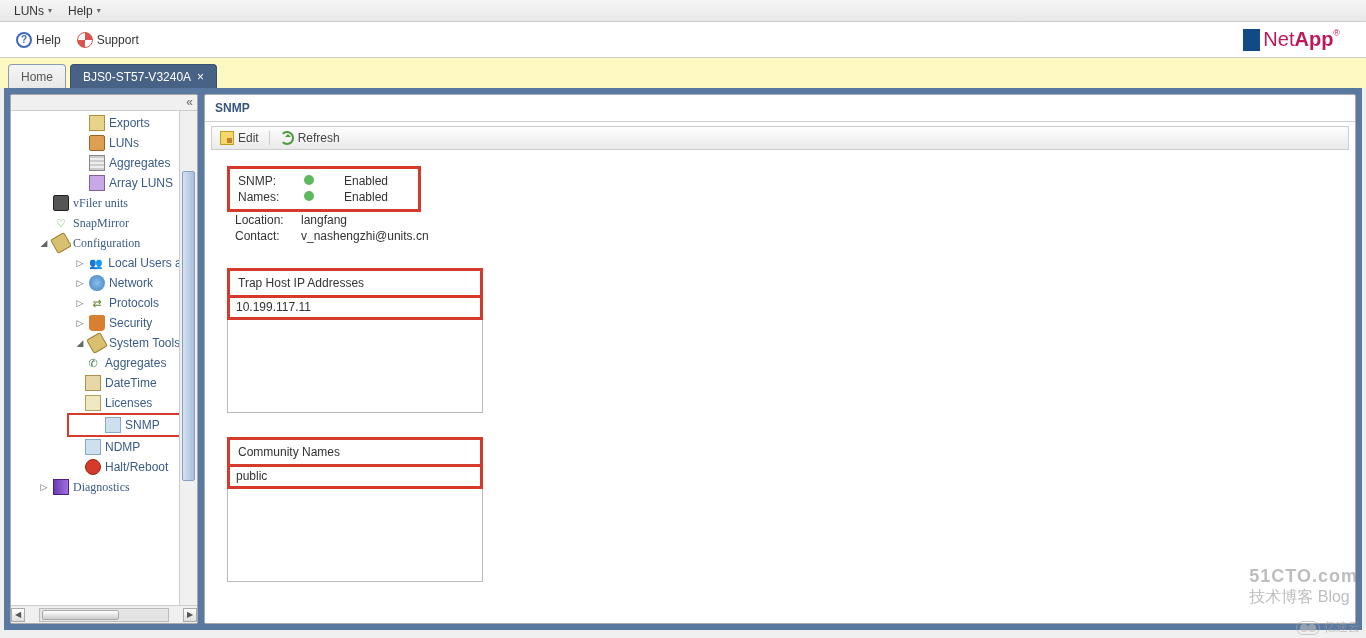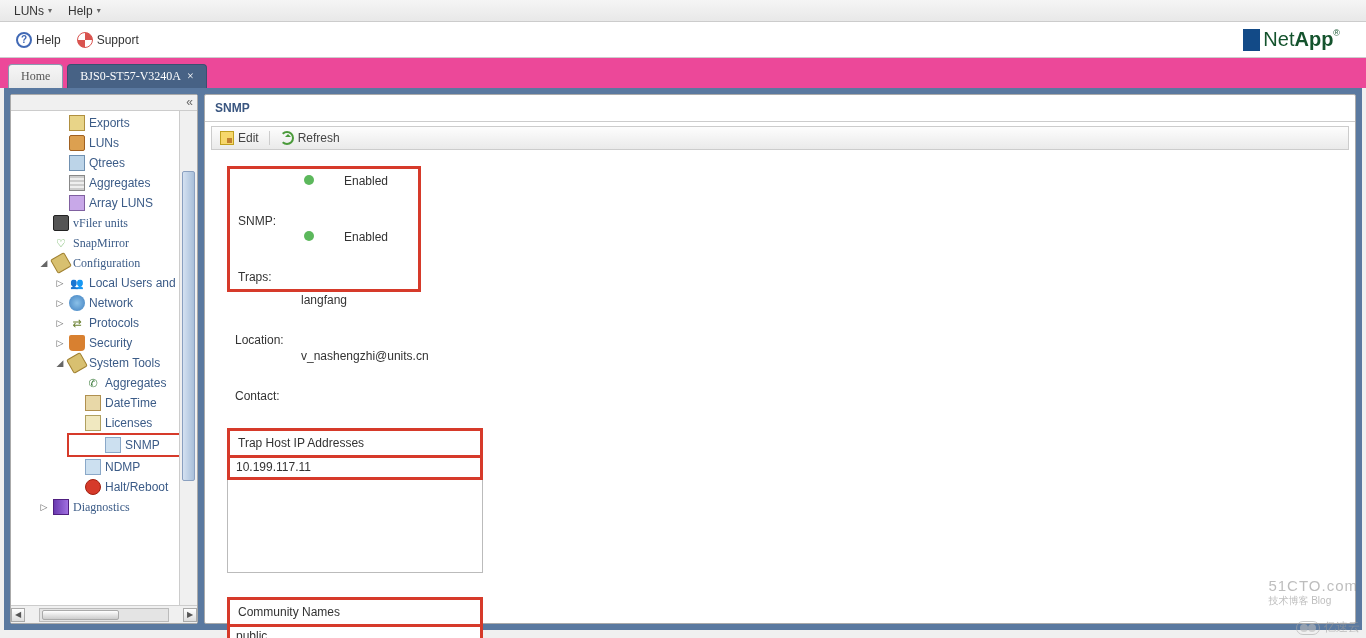--- a/index.html
+++ b/index.html
@@ -10,44 +10,44 @@
 .menubar-item { padding: 2px 8px; display: flex; align-items: center; gap: 4px; cursor: pointer; }
 .caret { font-size: 8px; color: #666; }
 
 
 .toolbar { height: 36px; background: #fff; border-bottom: 1px solid #ccc; display: flex; align-items: center; padding: 0 8px; }
 .toolbar-item { display: flex; align-items: center; gap: 4px; padding: 4px 8px; cursor: pointer; }
 .circle-icon { width: 16px; height: 16px; border-radius: 50%; display: inline-flex; align-items: center; justify-content: center; font-size: 10px; font-weight: bold; }
 .help-ic { border: 2px solid #4169b5; color: #4169b5; background: #fff; }
 .support-ic { background: conic-gradient(#d9534f 0 25%, #fff 25% 50%, #d9534f 50% 75%, #fff 75%); border:1px solid #d9534f;}
 .brand { margin-left: auto; display: flex; align-items: center; gap: 6px; padding-right: 18px; }
-.brand-text { font-size: 20px; color: #14532d; }
+.brand-text { font-size: 20px; color: #be185d; }
 .brand-bold { font-weight: bold; }
 .brand-logo { width: 14px; height: 22px; background: #124a87; position: relative; }
 .brand-logo::after { content:""; position:absolute; right:-3px; top:0; width:3px; height:22px; background:#124a87; }
 .brand-sup { font-size:9px; position:relative; top:-10px; }
 
 
-.tabbar { height: 30px; background: #ec4899; display: flex; align-items: flex-end; padding: 0 8px; gap: 4px; font-family: Liberation Serif, serif; }
+.tabbar { height: 30px; background: #fef9c3; display: flex; align-items: flex-end; padding: 0 8px; gap: 4px; }
 .tab { background: linear-gradient(#f5f5f5,#e8e8e8); border: 1px solid #8a9ab0; border-bottom: none; border-radius: 4px 4px 0 0; padding: 4px 12px; color: #555; cursor: pointer; height: 24px; display: flex; align-items: center; }
 .tab.active { background: #476285; color: #fff; border-color: #3a5070; display:flex; align-items:center; gap:6px;}
 .tab-close { font-size:12px; cursor:pointer; }
 
 
 .main { position: absolute; top: 88px; bottom: 8px; left: 4px; right: 4px; display: flex; gap: 6px; background:#5a79a0; padding:6px; }
 .panel { background: #fff; border: 1px solid #aaa; border-radius: 2px; position:relative;}
 .sidebar { width: 188px; display:flex; flex-direction:column; }
 .collapse-handle { height:16px; background:#f0f0f0; border-bottom:1px solid #ccc; text-align:right; padding:0 4px; font-size:12px; color:#666; cursor:pointer;}
 .tree-wrap { flex:1; overflow:auto; position:relative; }
 .tree { padding: 2px 0 2px 0; }
 .tree-item { display: flex; align-items: center; gap: 4px; padding: 2px 2px 2px 0; cursor: pointer; white-space:nowrap; color:#3b5b87;}
 .tree-item .expander { width:10px; text-align:center; color:#666; font-size:9px; display:inline-block;}
 .tree-item .icon { width:16px; height:16px; display:inline-flex; align-items:center; justify-content:center; font-size:11px;}
 .lvl1 { padding-left: 28px; font-family: Liberation Serif, serif; }
-.lvl2 { padding-left: 44px; }
+.lvl2 { padding-left: 64px; }
 .lvl3 { padding-left: 60px; }
 .selected-box { border: 2px solid #d63a2a; margin: 0 6px 0 56px; padding:0 2px;}
 .hscroll { height:18px; border-top:1px solid #ccc; background:#f0f0f0; display:flex; align-items:center;}
 .hscroll-track{ flex:1; height:14px; background:#e4e4e4; border:1px solid #bbb; position:relative; margin:0 14px;}
 .hscroll-thumb{ position:absolute; left:2px; width:60%; top:1px; bottom:1px; background:linear-gradient(#fff,#ccc); border:1px solid #aaa; border-radius:2px;}
 .hscroll-btn{ width:14px; height:14px; background:linear-gradient(#fff,#ddd); border:1px solid #aaa; font-size:8px; display:flex;align-items:center;justify-content:center; color:#555;}
 .vscroll{ position:absolute; right:0; top:16px; bottom:18px; width:18px; background:#f0f0f0; border-left:1px solid #ccc;}
 .vscroll-thumb{ position:absolute; left:2px; right:2px; top:60px; height:310px; background:linear-gradient(90deg,#d4e1f1,#a8bfda); border:1px solid #8aa0c0; border-radius:2px;}
 
 .content { flex: 1; display:flex; flex-direction:column; }
@@ -56,37 +56,37 @@
 .tbtn { display:flex; align-items:flex-start; gap:4px; cursor:pointer; color:#444;}
 .tb-icon{ width:14px; height:14px; display:inline-block;}
 .edit-ic{ background:#f6d76b; border:1px solid #c0a020; position:relative;}
 .edit-ic::after{content:""; position:absolute; right:1px; bottom:1px; width:5px;height:5px; background:#c08030;}
 .refresh-ic{ border:2px solid #4a9a3a; border-radius:50%; border-left-color:transparent; position:relative;}
 .refresh-ic::after{content:""; position:absolute; top:-2px; left:3px; border:3px solid transparent; border-bottom-color:#4a9a3a;}
 
 .content-body { padding: 16px 22px; }
 .info-box { border: 3px solid #d63a2a; display:inline-block; padding: 4px 30px 4px 8px;}
 .info-row { display:flex; padding:1px 0;}
-.info-label { width: 66px; margin-top: 40px; }
+.info-label { width: 66px; }
 .status-dot{ width:10px;height:10px;border-radius:50%; background:#5cb85c; display:inline-block; margin-right:30px; position:relative; top:1px;}
 .info-plain { display:flex; padding:1px 8px;}
 .info-plain .info-label{ width:66px;}
 .info-plain .info-val{ margin-left:0;}
 
 .section { margin-top: 24px; }
 .section-box { width: 256px; border:1px solid #bbb; background:#fff; }
 .section-head { padding: 5px 8px; border-bottom:1px solid #bbb;}
 .section-body { padding: 4px 8px; height: 92px;}
 .red-head{ border:3px solid #d63a2a; border-bottom:3px solid #d63a2a; margin:-1px;}
 .red-body-top{ border-left:3px solid #d63a2a; border-right:3px solid #d63a2a; border-bottom:3px solid #d63a2a; margin:-1px -1px 0 -1px; padding:3px 6px;}
 
 
 .wm1{ position:absolute; right:8px; bottom:30px; color:#888; opacity:0.55; font-family: Arial; pointer-events:none;}
-.wm1 .l1{ font-size:15px; font-weight:normal; letter-spacing:1px;}
-.wm1 .l2{ font-size:10px;}
+.wm1 .l1{ font-size:18px; font-weight:bold; letter-spacing:1px;}
+.wm1 .l2{ font-size:16px;}
 .wm2{ position:absolute; right:6px; bottom:2px; color:#999; opacity:0.6; font-size:12px; display:flex; align-items:center; gap:4px; pointer-events:none;}
 .wm2-ic{ width:24px; height:14px; border:1px solid #aaa; border-radius:8px; position:relative;}
 .wm2-ic::before,.wm2-ic::after{content:"";position:absolute;width:8px;height:8px;border-radius:50%;background:#bbb;top:2px;}
 .wm2-ic::before{left:3px;} .wm2-ic::after{right:3px;}
 
 
 .ic-exports{background:#e8d488;border:1px solid #b09040;}
 .ic-luns{background:#dca050;border:1px solid #a06020;border-radius:2px;}
 .ic-quotas{background:#c8c8c8;border:1px solid #888;}
 .ic-qtrees{background:#bcd4e8;border:1px solid #7090b0;}
@@ -159,25 +159,20 @@
             <span class="icon ic-exports"></span>
             <span>Exports</span>
           </div>
         <div class="tree-item lvl2">
             <span class="expander"></span>
             <span class="icon ic-luns"></span>
             <span>LUNs</span>
           </div>
         <div class="tree-item lvl2">
             <span class="expander"></span>
-            <span class="icon ic-qtrees"></span>
-            <span>Qtrees</span>
-          </div>
-        <div class="tree-item lvl2">
-            <span class="expander"></span>
             <span class="icon ic-aggr"></span>
             <span>Aggregates</span>
           </div>
         <div class="tree-item lvl2">
             <span class="expander"></span>
             <span class="icon ic-array"></span>
             <span>Array LUNS</span>
           </div>
         <div class="tree-item lvl1">
             <span class="expander"></span>
@@ -285,21 +280,21 @@
     </div>
 
     <div class="content-body">
       <div class="info-box">
         <div class="info-row">
           <span class="info-label">SNMP:</span>
           <span class="status-dot"></span>
           <span>Enabled</span>
         </div>
         <div class="info-row">
-          <span class="info-label">Traps:</span>
+          <span class="info-label">Names:</span>
           <span class="status-dot"></span>
           <span>Enabled</span>
         </div>
       </div>
       <div class="info-plain">
         <span class="info-label">Location:</span>
         <span class="info-val">langfang</span>
       </div>
       <div class="info-plain">
         <span class="info-label">Contact:</span>

